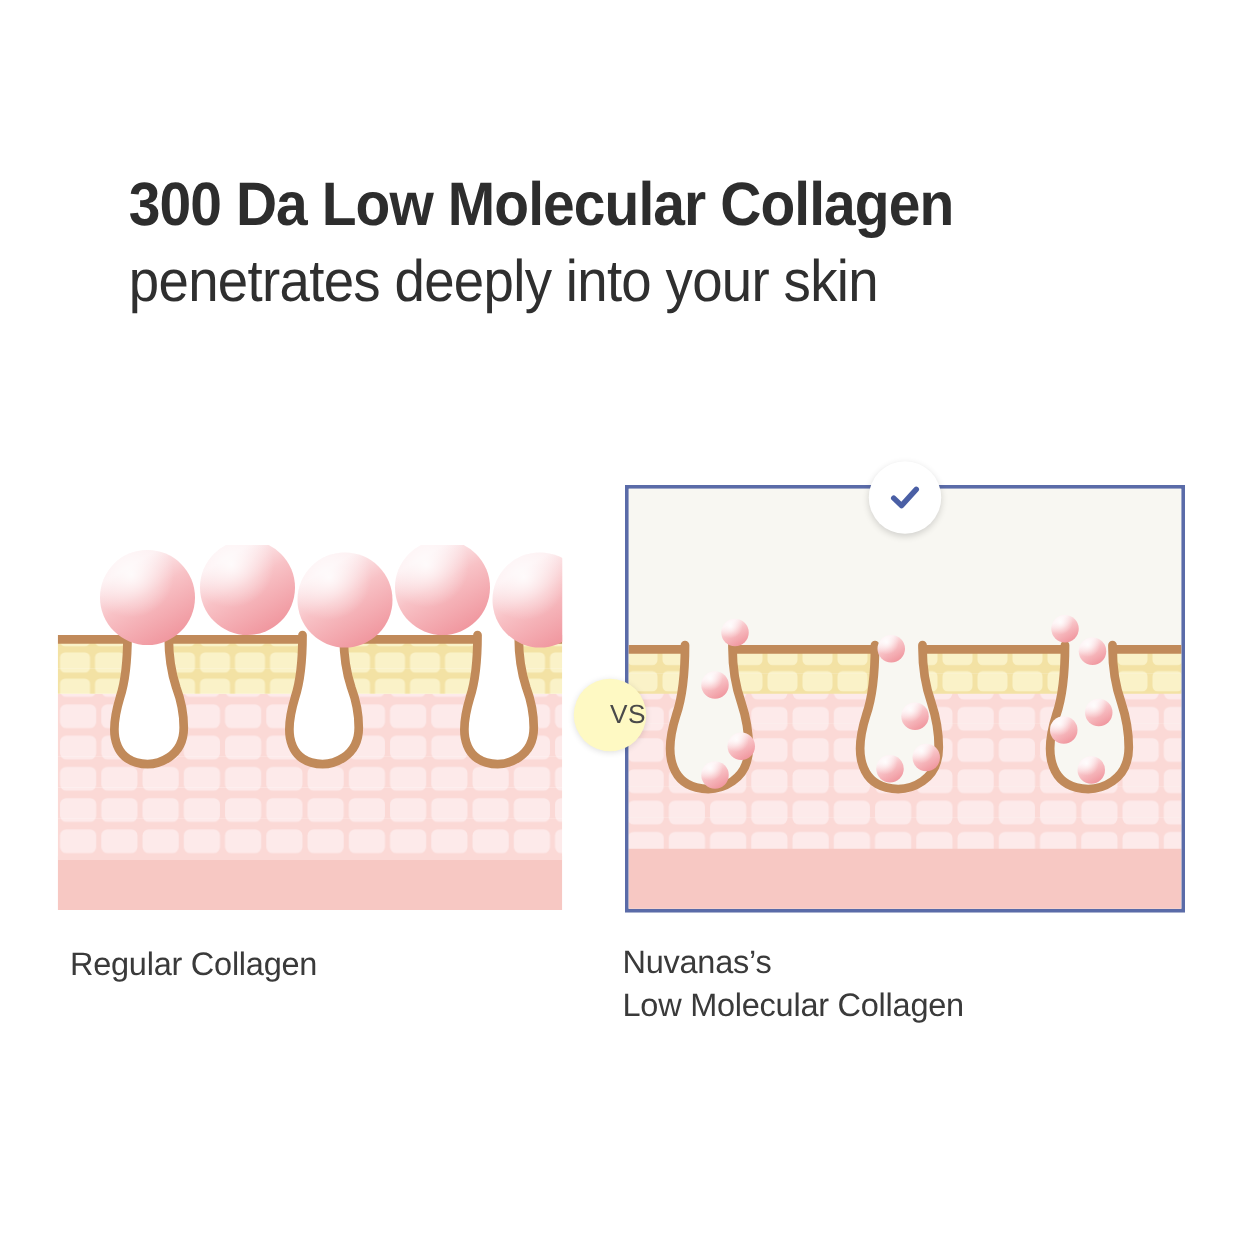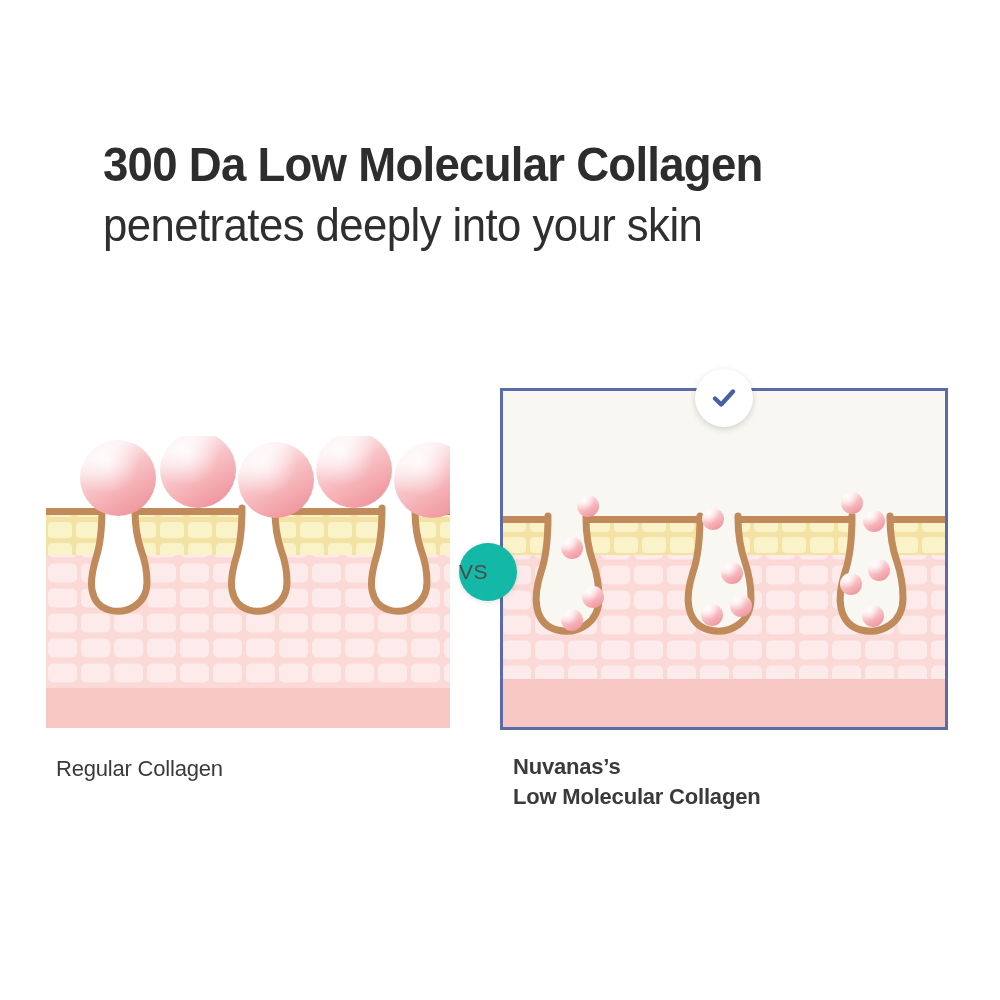--- a/index.html
+++ b/index.html
@@ -76,25 +76,25 @@
   #panel-right .skin-svg { left: -3px; top: -3px; }
 
   
   #vs-badge {
     position: absolute;
     left: 459px;
     top: 543px;
     width: 58px;
     height: 58px;
     border-radius: 50%;
-    background: #14b8a6;
+    background: #fef9c3;
     box-shadow: 0 1px 5px rgba(0,0,0,0.13);
     display: flex;
     align-items: center;
-    justify-content: flex-start;
+    justify-content: flex-end;
     z-index: 12;
   }
   #vs-badge .vs-text {
     font-size: 21px;
     font-weight: 500;
     color: #4a4a4a;
     letter-spacing: 0.5px;
   }
 
   #check-badge {
@@ -108,29 +108,29 @@
     box-shadow: 0 2px 6px rgba(0,0,0,0.16);
     display: flex;
     align-items: center;
     justify-content: center;
     z-index: 12;
   }
 
   
   .caption {
     position: absolute;
-    font-size: 22px;
+    font-size: 26px;
     font-weight: 300;
     color: #3a3a3a;
     line-height: 1.35;
     letter-spacing: -0.2px;
     white-space: pre-line;
   }
   #caption-left  { left: 56px;  top: 754px; }
-  #caption-right { left: 513px; top: 752px; font-weight: bold; }
+  #caption-right { left: 498px; top: 752px; }
 </style>
 </head>
 <body>
 
 <div id="headline">
   <div class="line1">300 Da Low Molecular Collagen</div>
   <div class="line2">penetrates deeply into your skin</div>
 </div>
 
 <div class="panel" id="panel-left">

